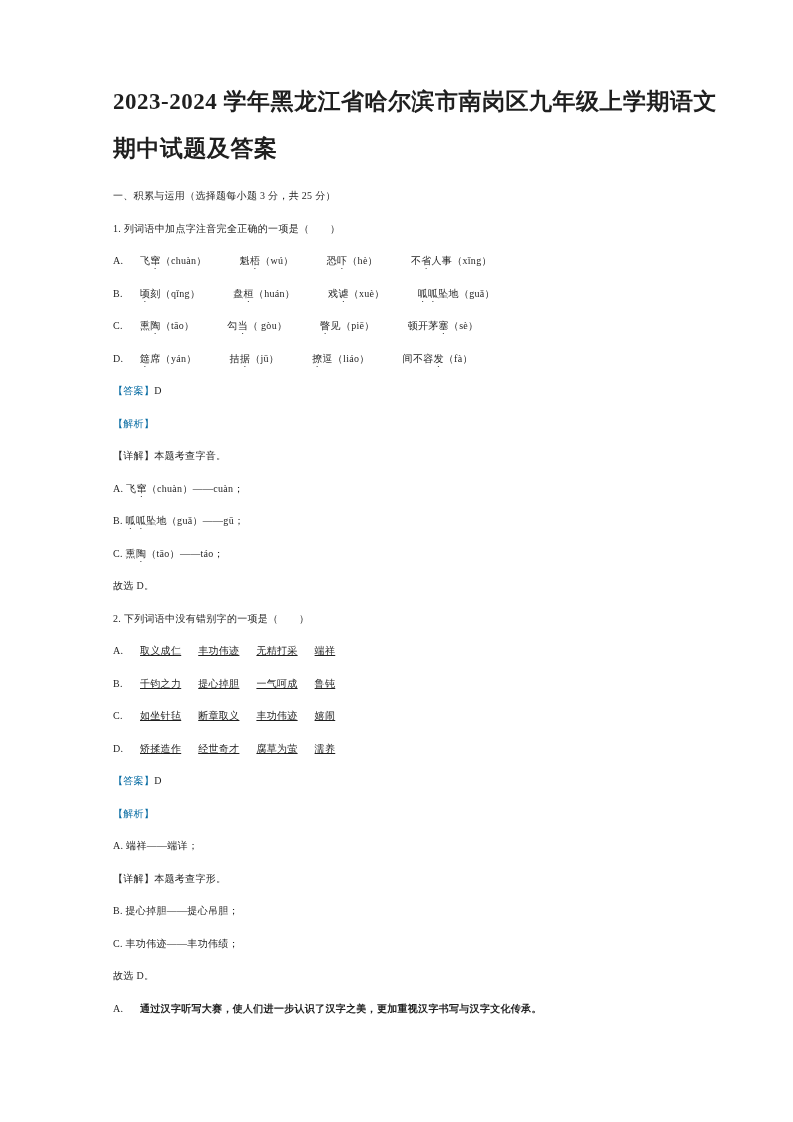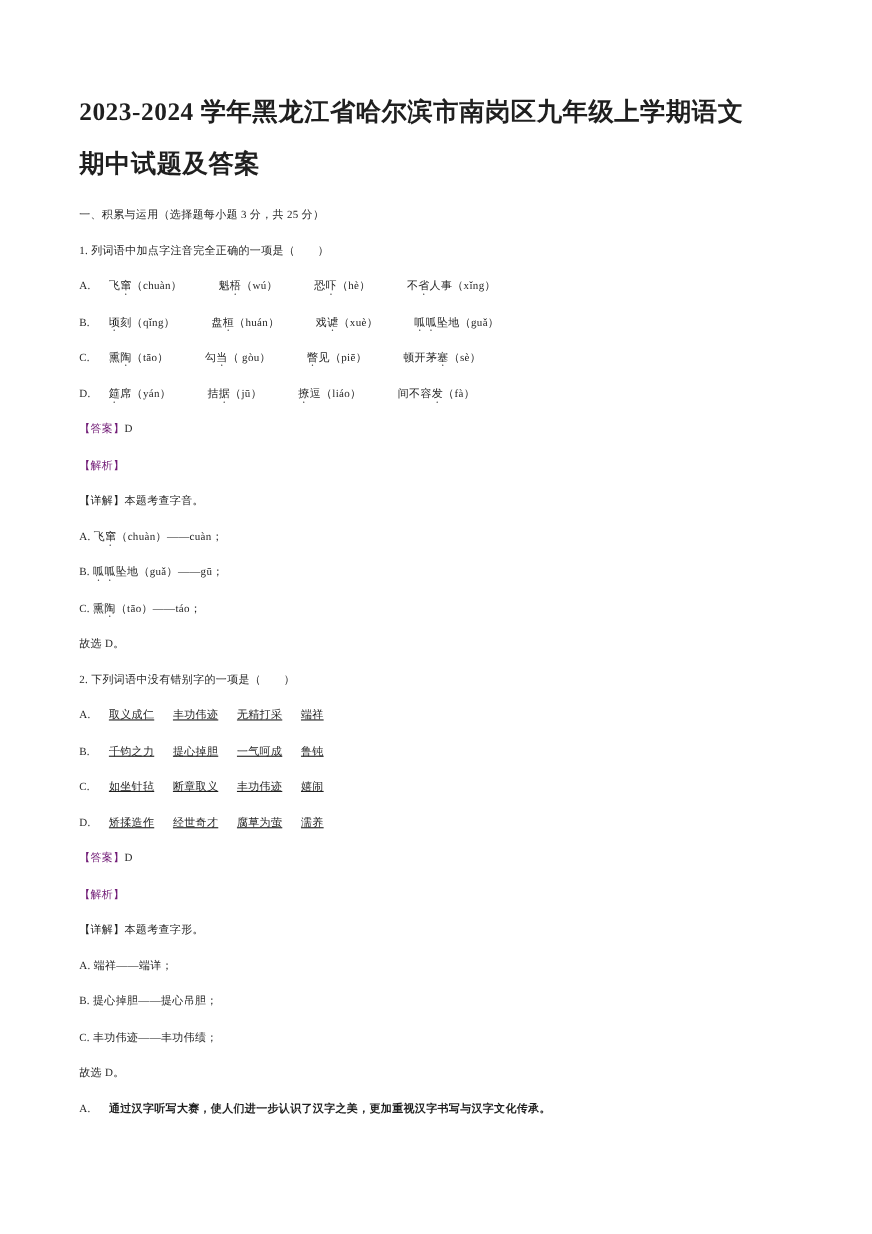--- a/index.html
+++ b/index.html
@@ -11,21 +11,21 @@
     width: 793px;
     height: 1122px;
     overflow: hidden;
     font-family: "Liberation Serif", "DejaVu Serif", serif;
     color: #1f1f1f;
   }
   .page {
     box-sizing: border-box;
     width: 779px;
     height: 1122px;
-    padding: 78px 60px 0 72px;
+    padding: 78px 60px 0 113px;
     background: #ffffff;
   }
   .title {
     font-size: 23px;
     font-weight: 700;
     line-height: 47px;
     margin: 0 0 8px 0;
     letter-spacing: 0.5px;
   }
   .title span { display: block; white-space: nowrap; }
@@ -34,21 +34,21 @@
     line-height: 32.5px;
     margin: 0;
     white-space: nowrap;
     letter-spacing: 0.3px;
   }
   .opt-row { display: flex; align-items: baseline; }
   .opt-label { flex: 0 0 auto; width: 27px; }
   .q1-row .cell { margin-right: 33px; text-align: center; }
   .q2-row .cell { margin-right: 17px; text-decoration: underline; }
   .q3-row .cell { margin-right: 8px; font-weight: bold; }
-  .blue { color: #701a75; }
+  .blue { color: #0369a1; }
   .em {
     -webkit-text-emphasis: filled dot #1f1f1f;
     -webkit-text-emphasis-position: under left;
     text-emphasis: filled dot #1f1f1f;
     text-emphasis-position: under left;
   }
 </style>
 </head>
 <body>
 
@@ -126,22 +126,22 @@
   <div class="line opt-row q2-row">
     <span class="opt-label">D.</span>
     <span class="cell">矫揉造作</span>
     <span class="cell">经世奇才</span>
     <span class="cell">腐草为萤</span>
     <span class="cell">濡养</span>
   </div>
 
   <p class="line"><span class="blue">【答案】</span><span>D</span></p>
   <p class="line"><span class="blue">【解析】</span></p>
+  <p class="line">A. 端祥——端详；</p>
   <p class="line">【详解】本题考查字形。</p>
-  <p class="line">A. 端祥——端详；</p>
   <p class="line">B. 提心掉胆——提心吊胆；</p>
   <p class="line">C. 丰功伟迹——丰功伟绩；</p>
   <p class="line">故选 D。</p>
 
   <div class="line opt-row q3-row">
     <span class="opt-label">A.</span>
     <span class="cell">通过汉字听写大赛，使人们进一步认识了汉字之美，更加重视汉字书写与汉字文化传承。</span>
   </div>
 
 </div>

